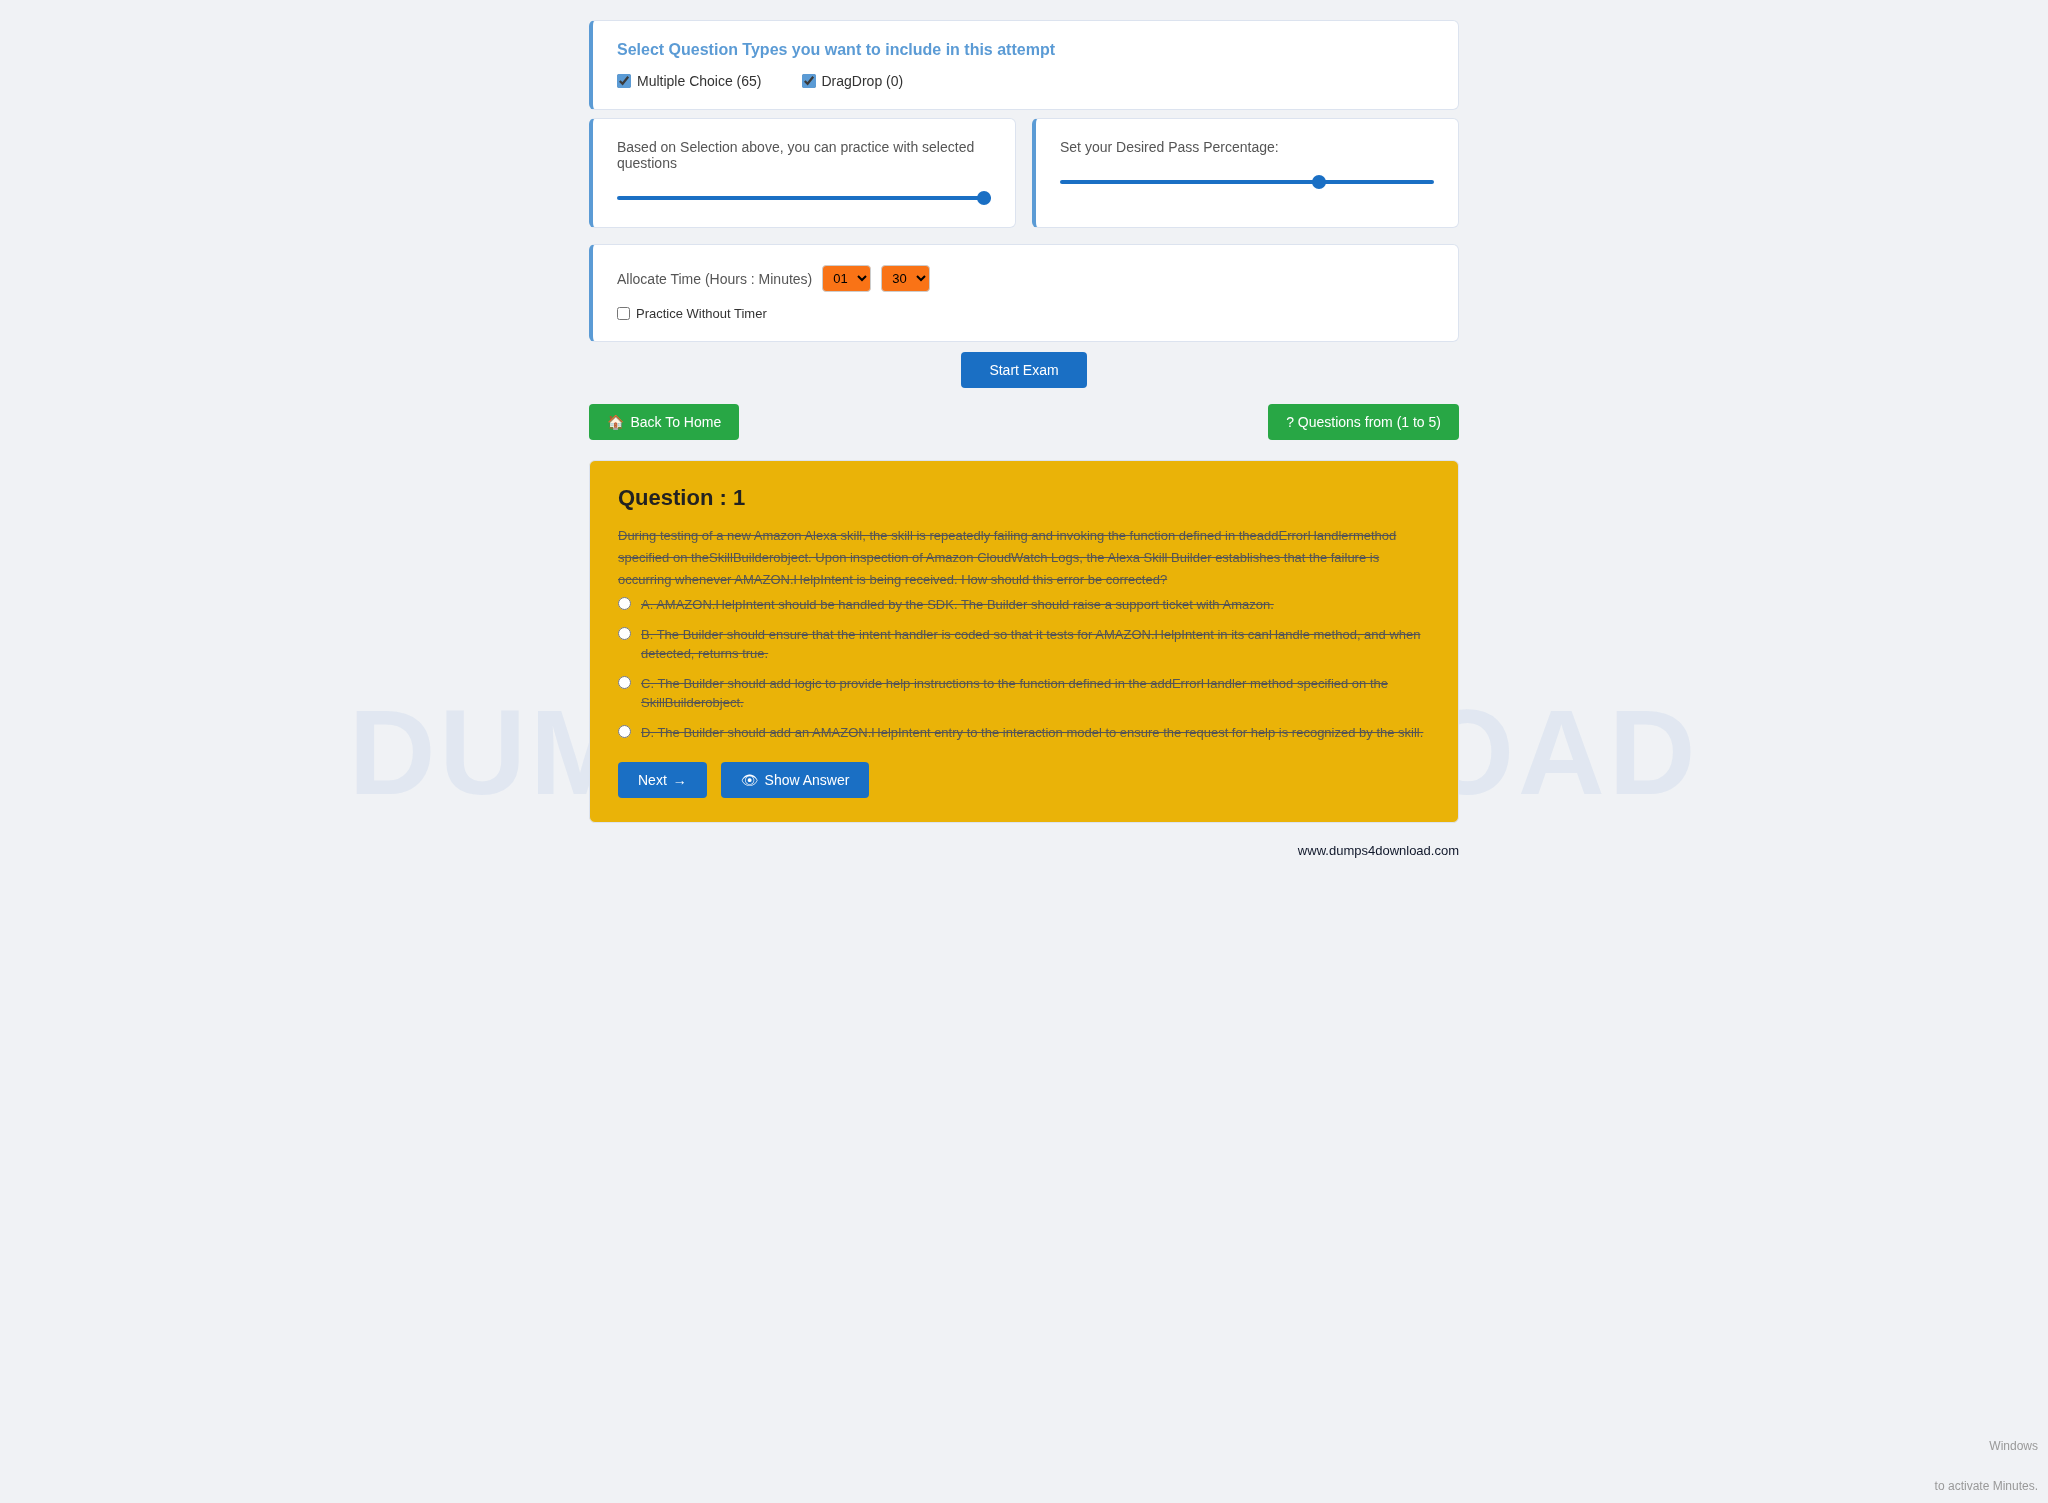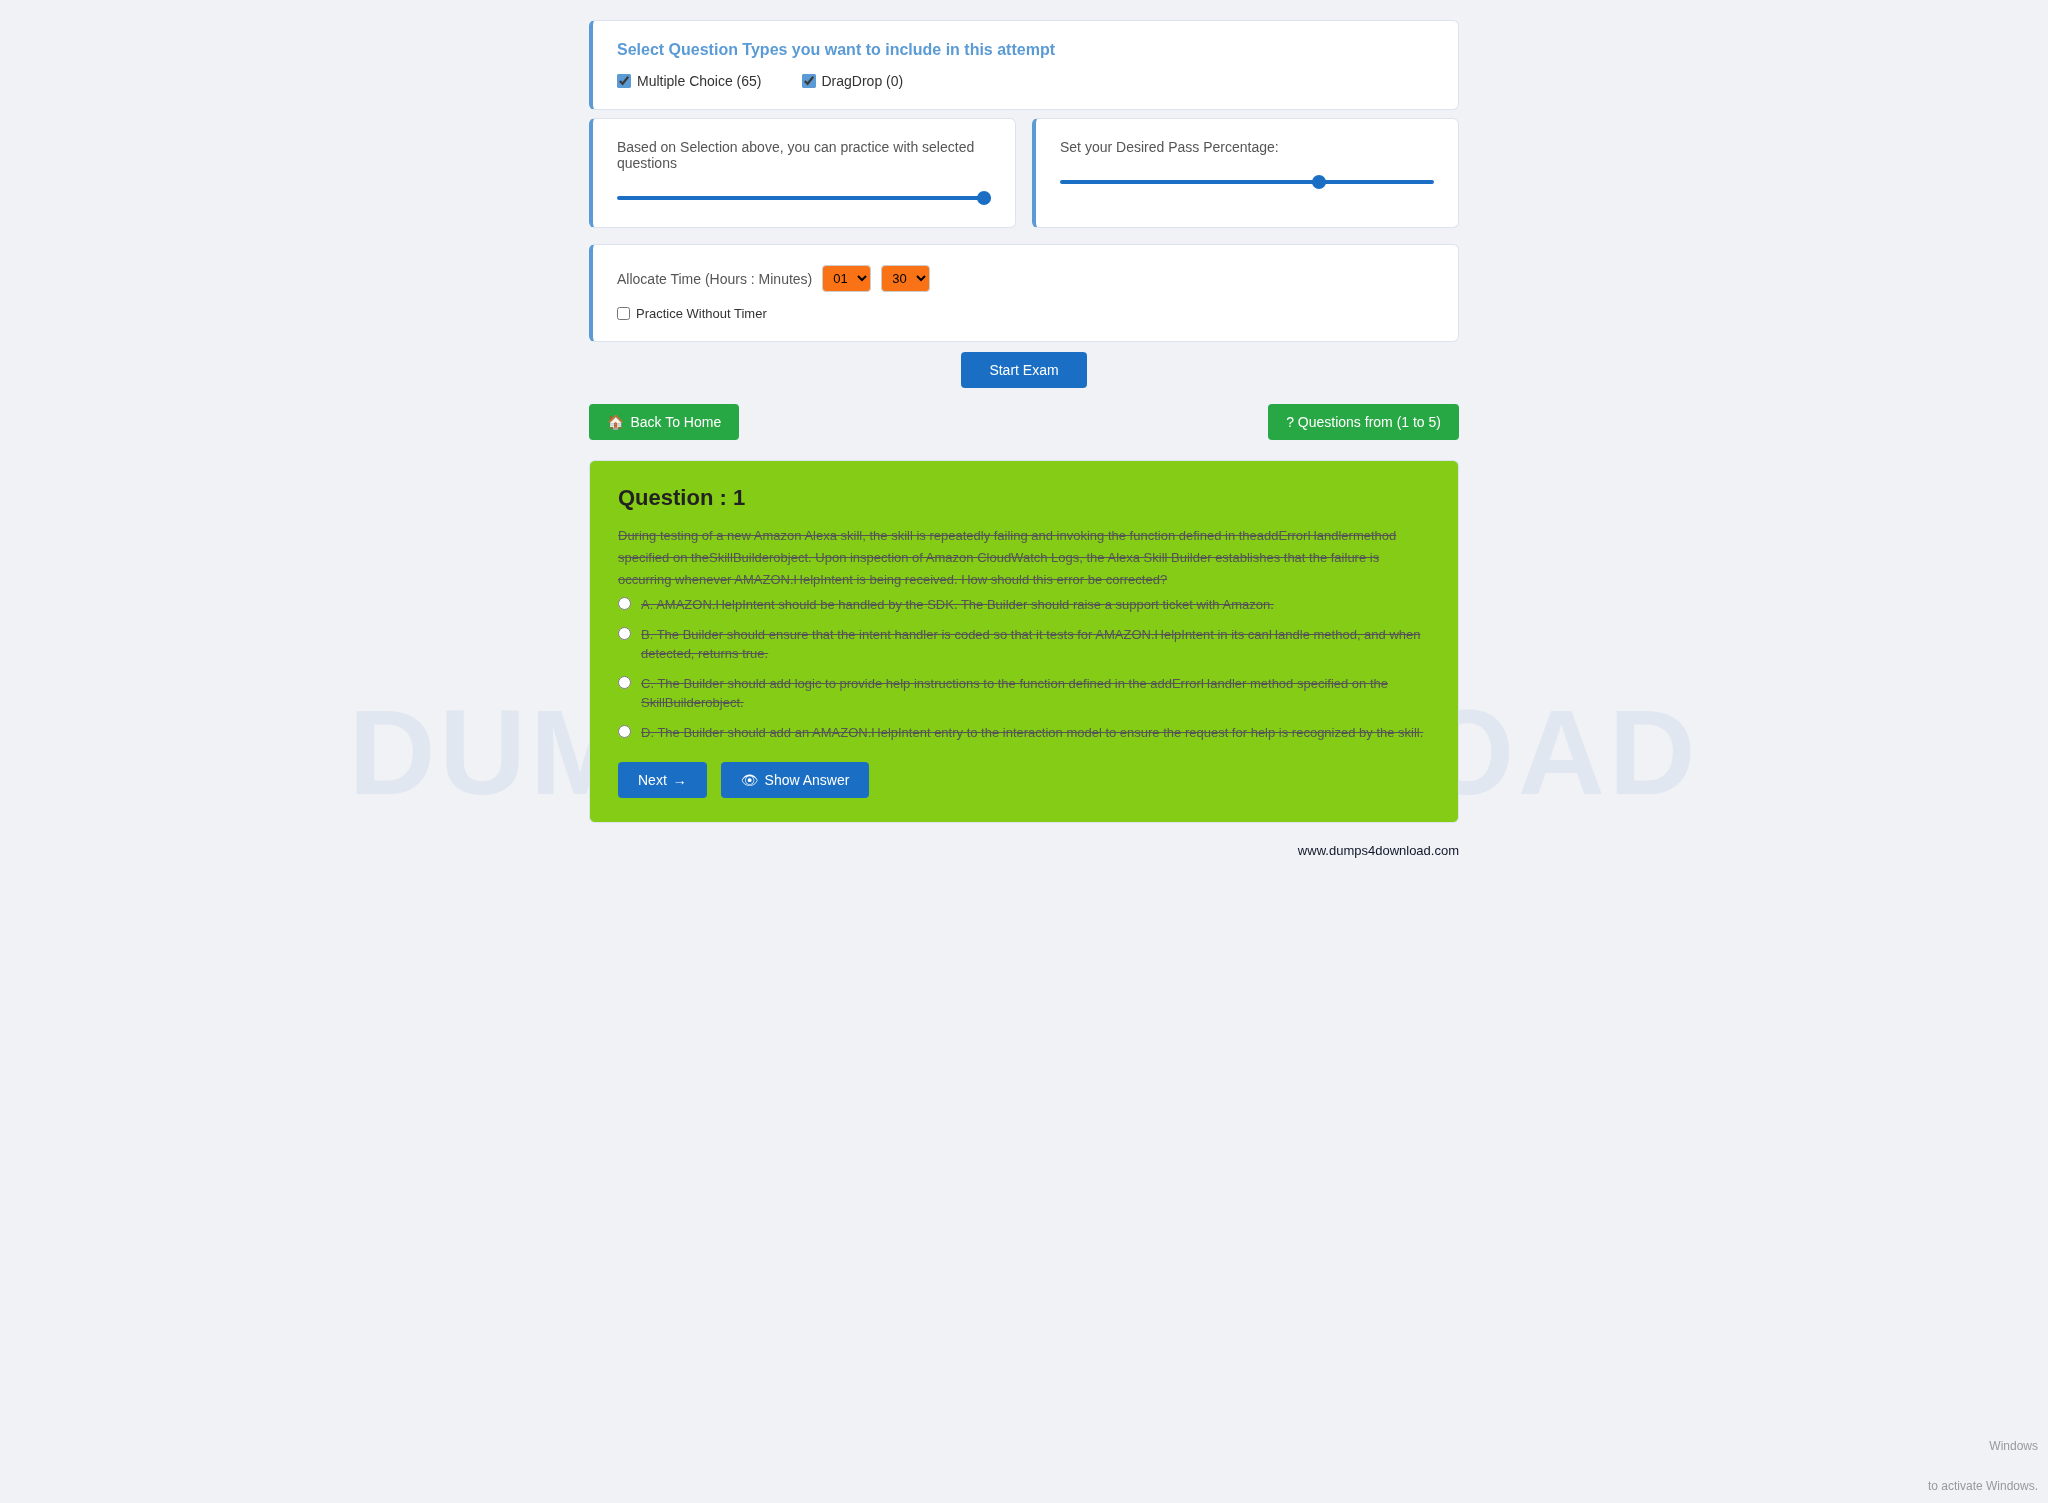--- a/index.html
+++ b/index.html
@@ -148,21 +148,21 @@
       border-radius: 4px;
       padding: 10px 18px;
       font-size: 14px;
       cursor: pointer;
       display: flex;
       align-items: center;
       gap: 6px;
     }
     
     .question-section {
-      background: #84cc16;
+      background: #eab308;
       border: 1px solid #dce3ef;
       border-radius: 6px;
       padding: 24px 28px;
       margin-bottom: 20px;
     }
     .question-title {
       font-size: 22px;
       font-weight: bold;
       color: #222;
       margin-bottom: 14px;
@@ -346,13 +346,13 @@
         </button>
       </div>
     </div>
 
     <div class="footer-url">www.dumps4download.com</div>
 
   </div>
 </div>
 
 <div class="windows-notice">Windows</div>
-<div class="windows-notice2">to activate Windows.</div>
+<div class="windows-notice2">to activate Minutes.</div>
 
 </body></html>

